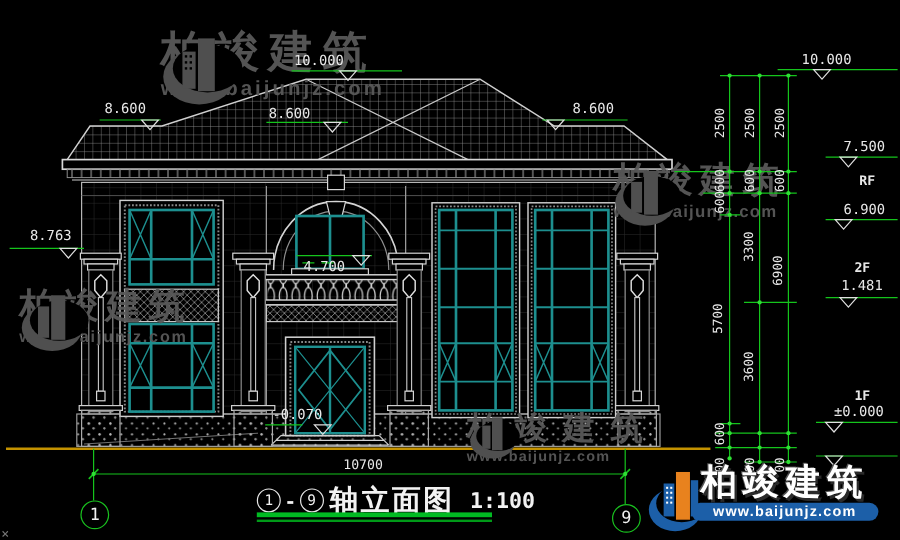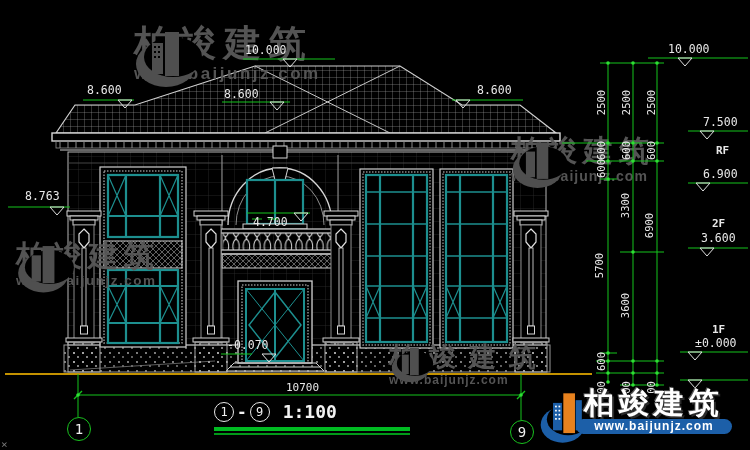--- a/index.html
+++ b/index.html
@@ -318,21 +318,21 @@
 <div class="lbl" style="left:477px;top:84px;">8.600</div>
 <div class="lbl" style="left:25px;top:190px;">8.763</div>
 <div class="lbl" style="left:253px;top:198px;margin-top:18px;">4.700</div>
 <div class="lbl" style="left:227px;top:339px;">-0.070</div>
 
 <div class="lbl" style="left:668px;top:43px;">10.000</div>
 <div class="lbl" style="left:703px;top:116px;">7.500</div>
 <div class="lbl flr" style="left:716px;top:144px;">RF</div>
 <div class="lbl" style="left:703px;top:168px;">6.900</div>
 <div class="lbl flr" style="left:712px;top:217px;">2F</div>
-<div class="lbl" style="left:701px;top:232px;">3.600</div>
+<div class="lbl" style="left:701px;top:232px;">1.481</div>
 <div class="lbl flr" style="left:712px;top:323px;">1F</div>
 <div class="lbl" style="left:695px;top:337px;">±0.000</div>
 
 <div class="lbl rot" style="left:579px;top:96px;">2500</div>
 <div class="lbl rot" style="left:579px;top:144px;">600</div>
 <div class="lbl rot" style="left:579px;top:162px;">600</div>
 <div class="lbl rot" style="left:577px;top:259px;">5700</div>
 <div class="lbl rot" style="left:579px;top:355px;">600</div>
 <div class="lbl rot" style="left:579px;top:381px;">00</div>
 
@@ -349,20 +349,21 @@
 
 <div class="lbl" style="left:286px;top:381px;font-size:11px;">10700</div>
 
 <div class="bubble" style="left:67px;top:417px;">1</div>
 <div class="bubble" style="left:510px;top:420px;">9</div>
 
 <div id="titleblock">
   <span class="tcirc">1</span>
   <span class="tdash">-</span>
   <span class="tcirc">9</span>
+  <span class="tname">轴立面图</span>
   <span class="tscale">1:100</span>
 </div>
 <div id="tbar1"></div>
 <div id="tbar2"></div>
 
 <div class="stray">×</div>
 
 <div id="brandlogo">
   <svg width="48" height="62" viewBox="0 0 70 80" style="left:0;top:2px;">
     <ellipse cx="33" cy="50" rx="32" ry="26" fill="#1c5fa8"></ellipse>

